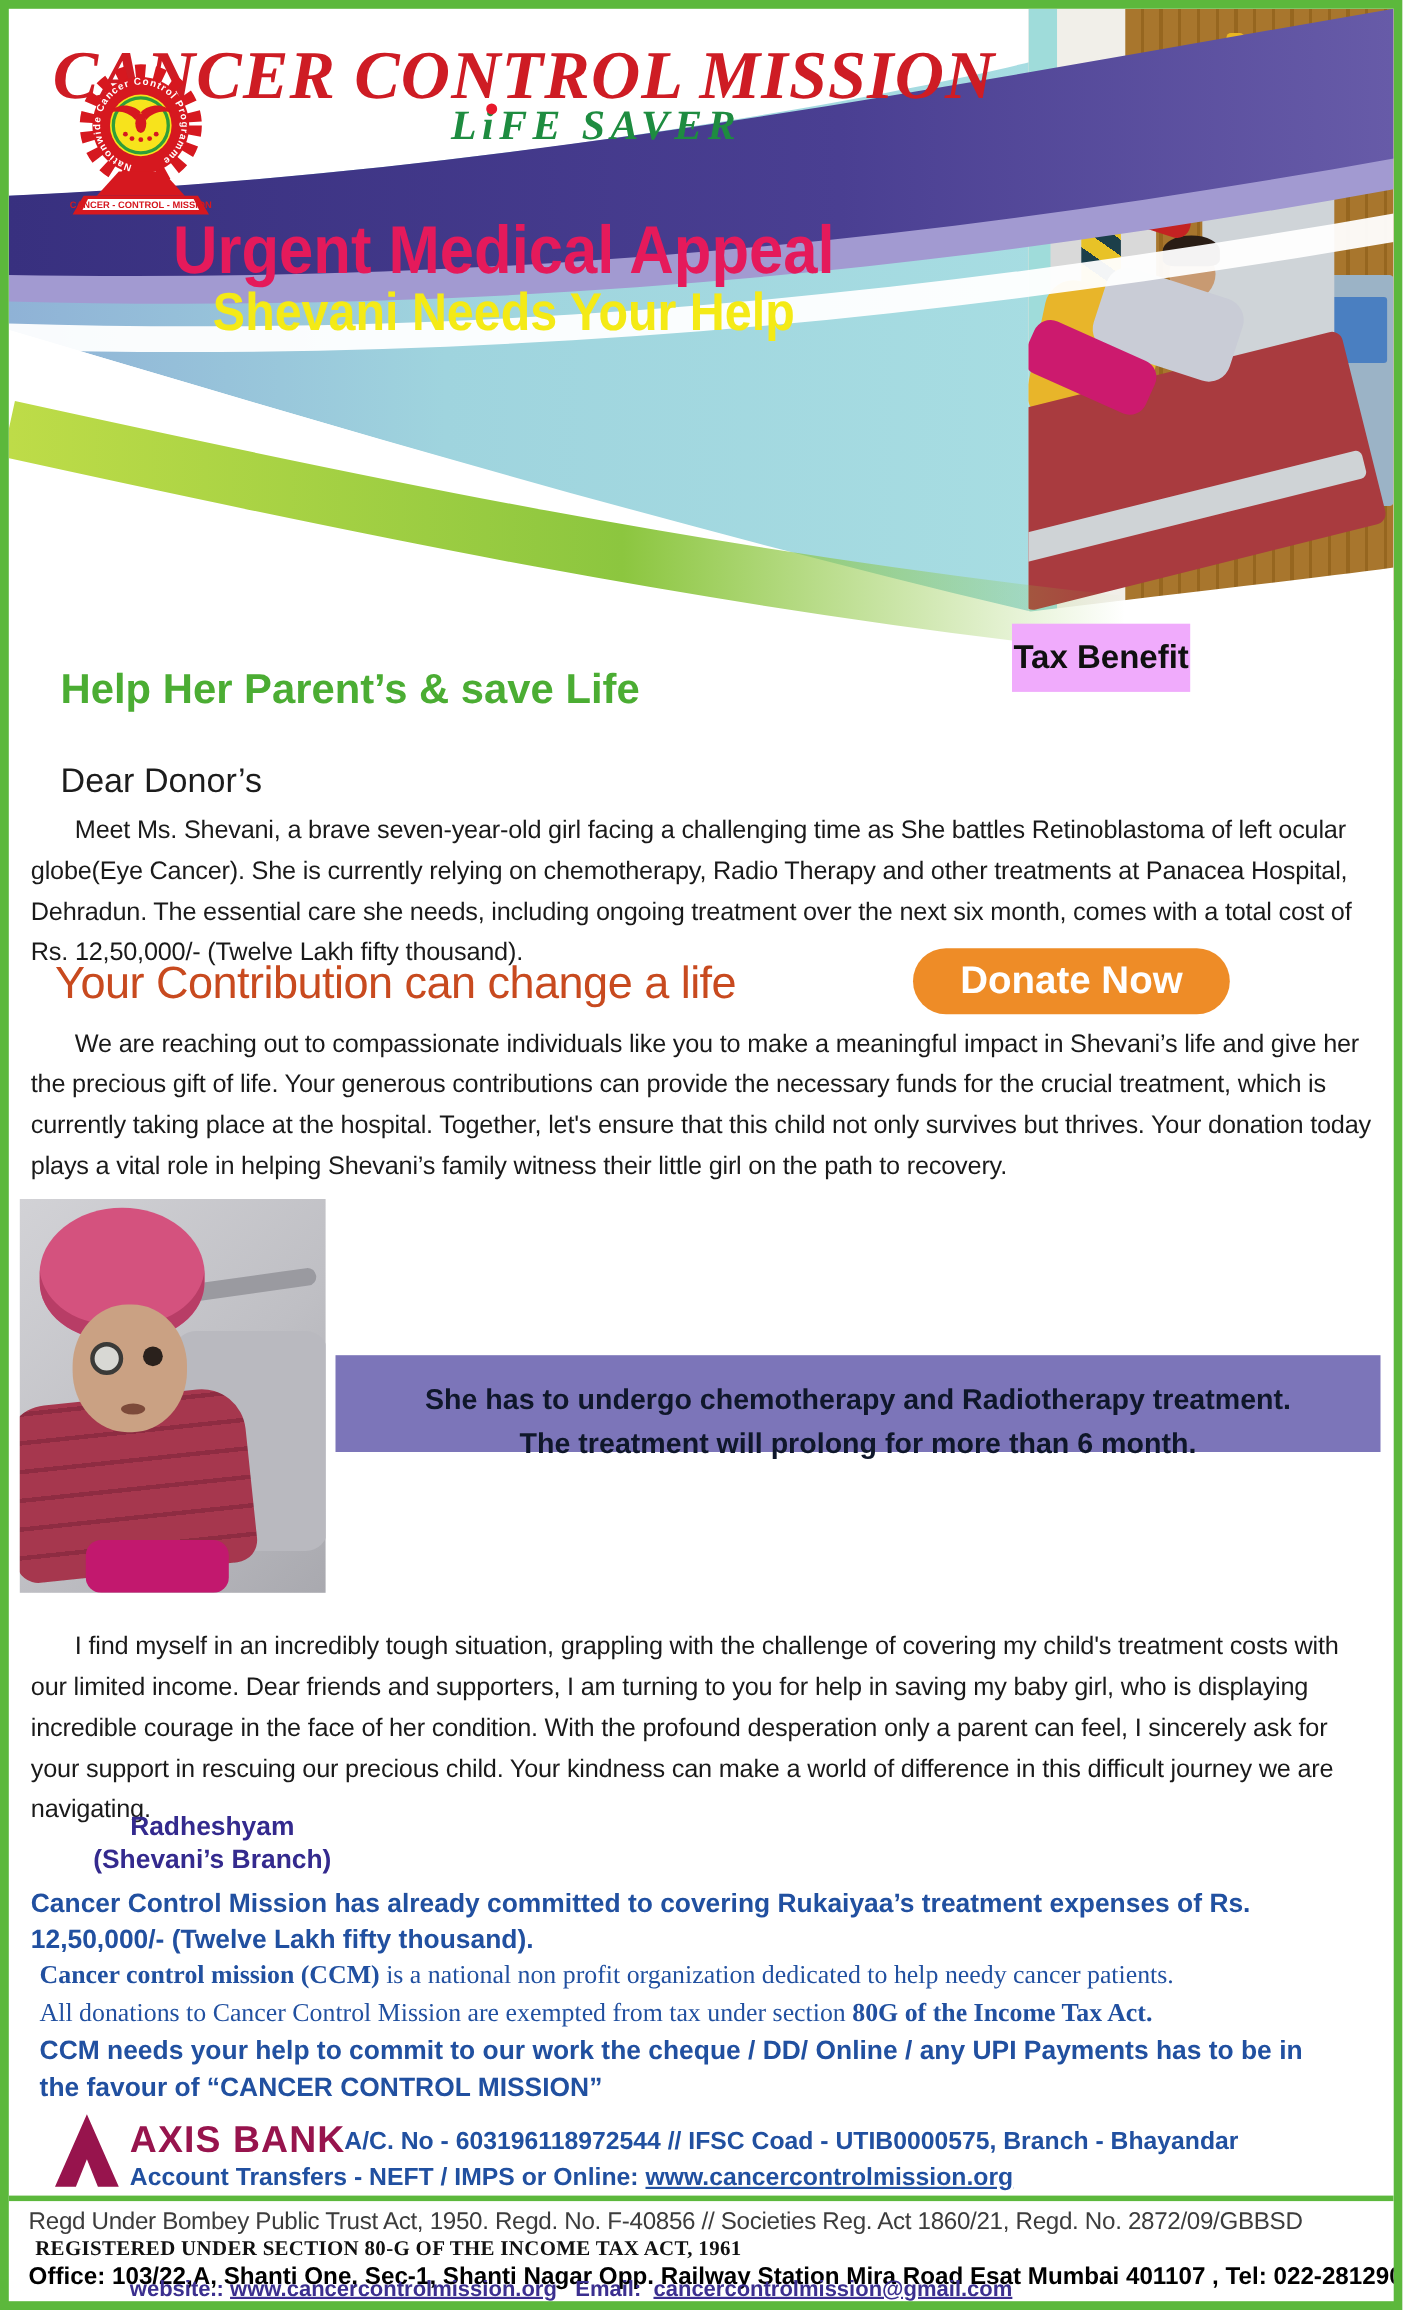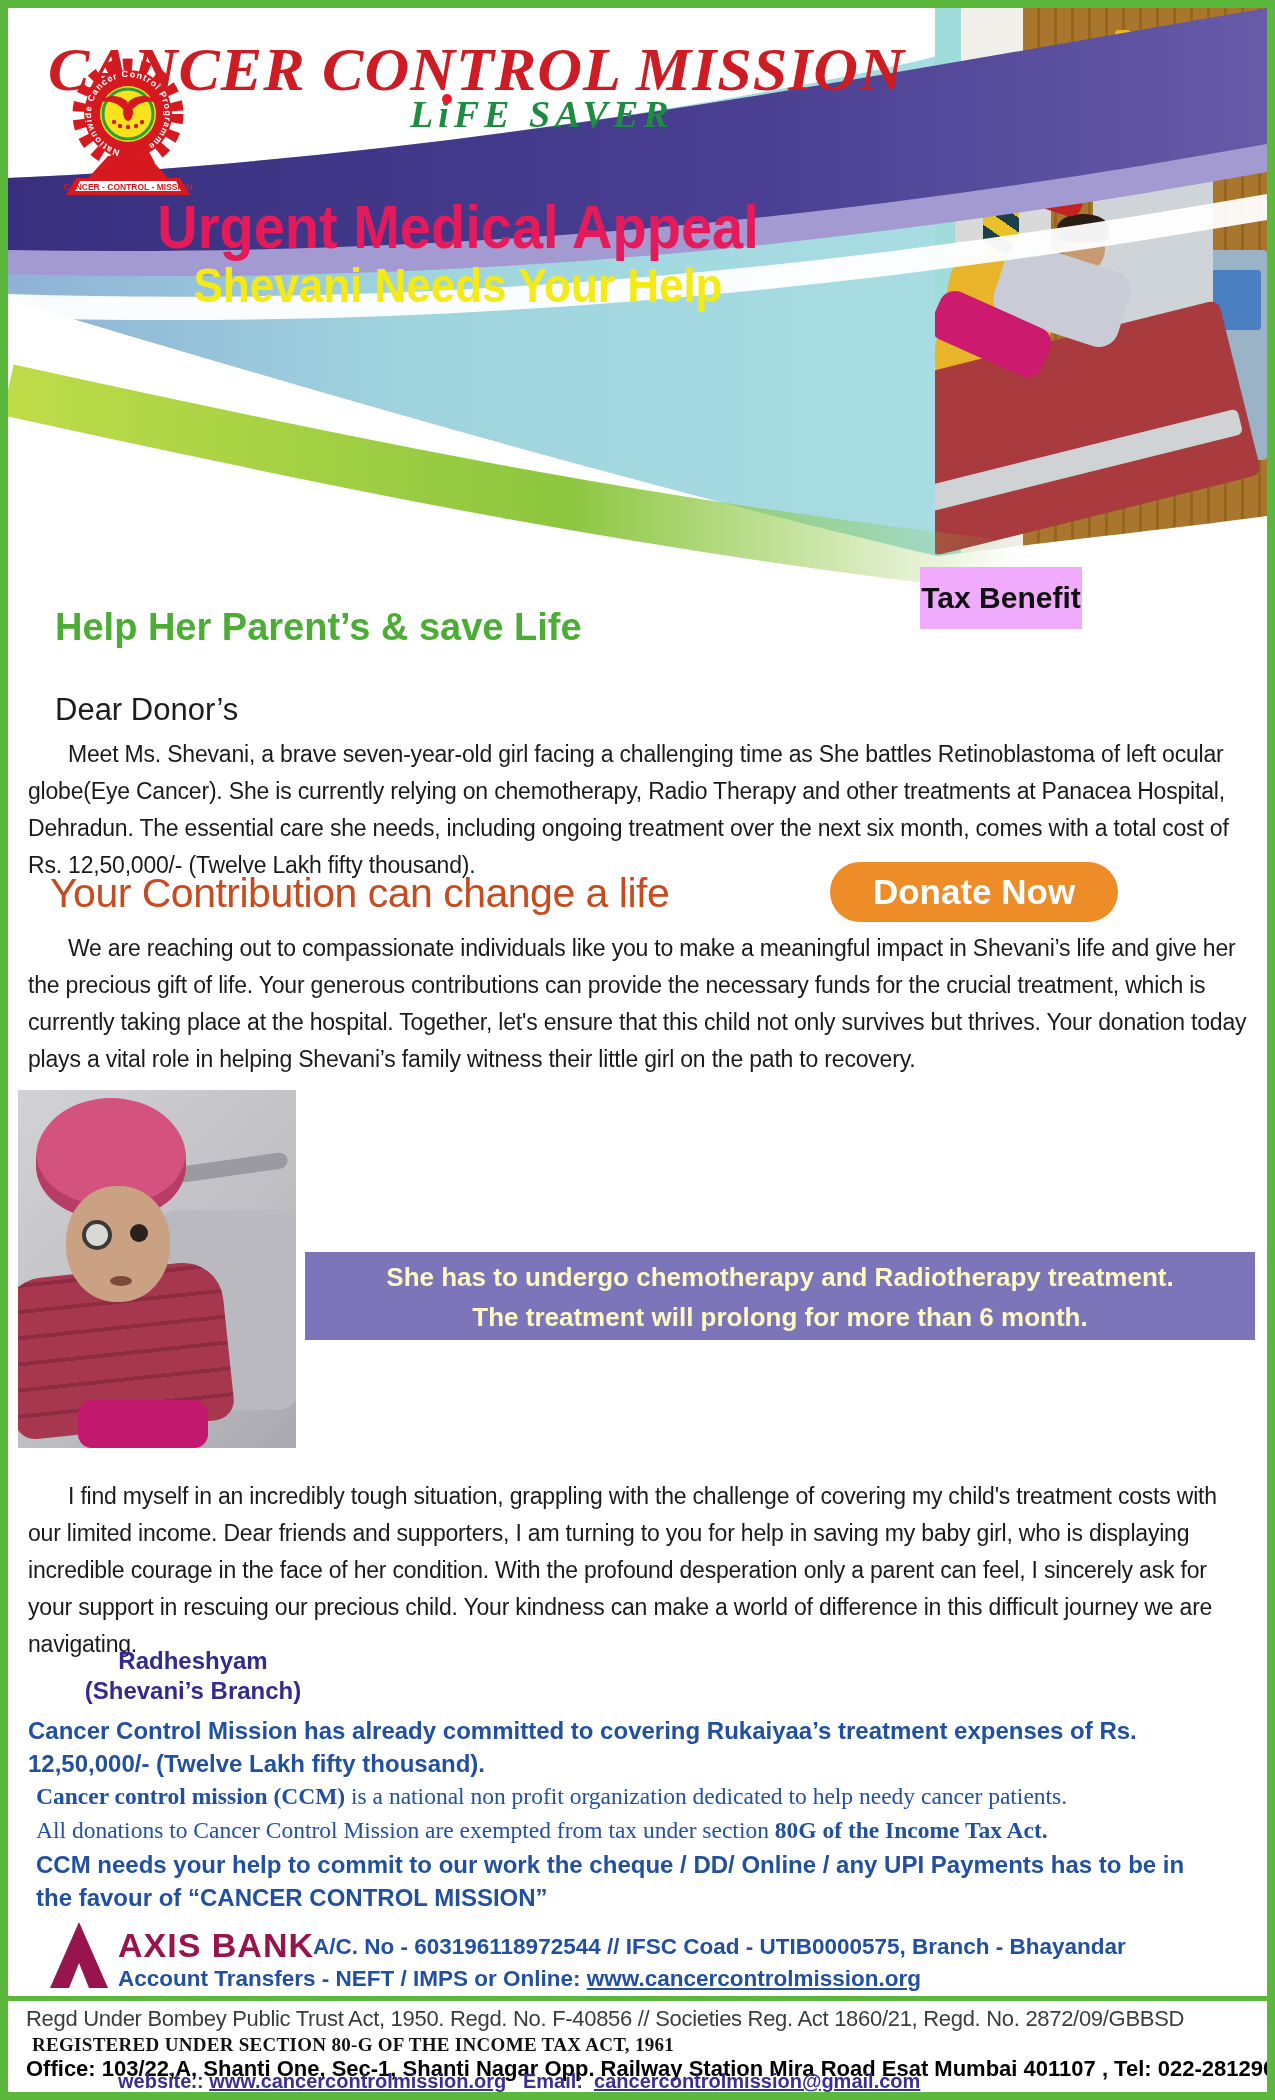--- a/index.html
+++ b/index.html
@@ -60,23 +60,22 @@
   .p2{top:922px;}
   .p3{top:1470px;}
   .h-contrib{left:42px;top:862px;font-size:41px;color:#c84a1f;letter-spacing:-0.5px;}
   .donate-btn{
     left:822px;top:854px;width:288px;height:60px;border-radius:30px;background:#ee8c27;
     border:none;color:#ffffff;font-weight:bold;font-size:35px;text-align:center;line-height:58px;
     cursor:pointer;font-family:"Liberation Sans", sans-serif;
   }
   .caption-box{
     left:297px;top:1224px;width:950px;height:88px;background:#7c75b9;
-    color:#fef9c3;font-weight:bold;font-size:26px;text-align:center;line-height:40px;
-    padding-top:5px;
-    margin-top:20px;
+    color:#0f172a;font-weight:bold;font-size:26px;text-align:center;line-height:40px;
+    padding-top:20px;
   }
   .signature{left:55px;top:1638px;width:260px;text-align:center;
     font-weight:bold;font-size:24px;color:#342a8e;line-height:30px;}
   .commitment{left:20px;top:1706px;width:1232px;font-weight:bold;font-size:24px;
     line-height:33px;color:#2150a0;}
   .about-line{left:28px;width:1200px;font-size:23.5px;color:#2150a0;line-height:33px;font-family:Liberation Serif, serif;}
   .a1{top:1772px;}
   .a2{top:1806px;}
   .about-cta{left:28px;top:1840px;width:1180px;font-weight:bold;font-size:24px;
     line-height:33px;color:#2150a0;}

